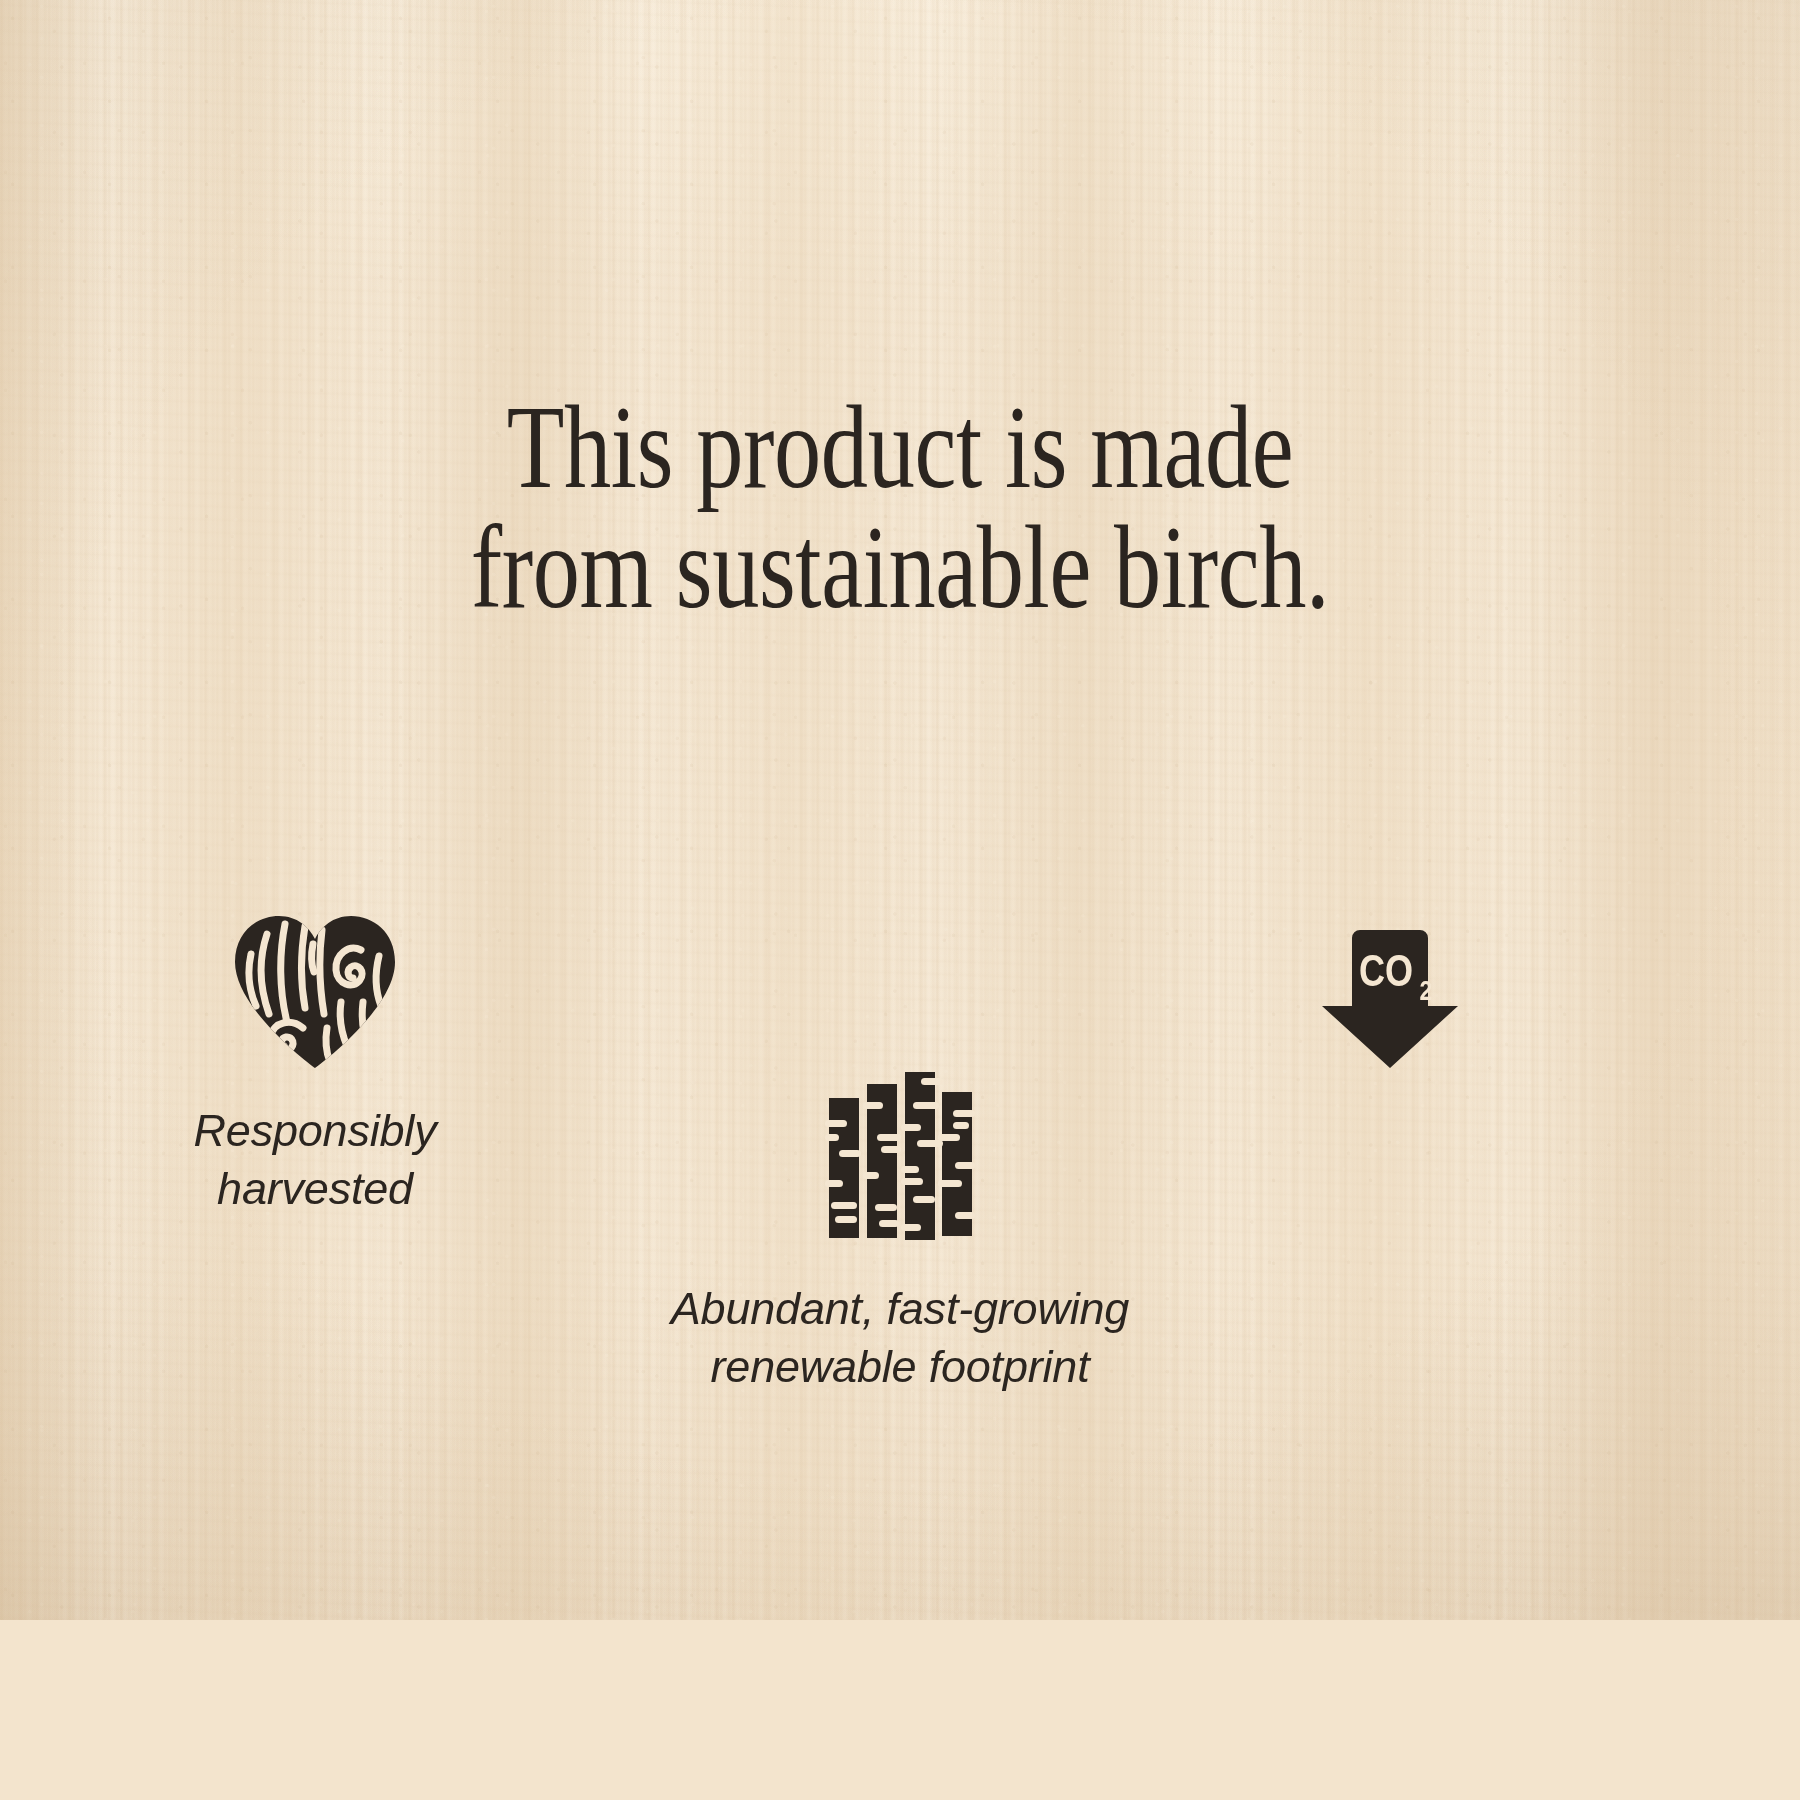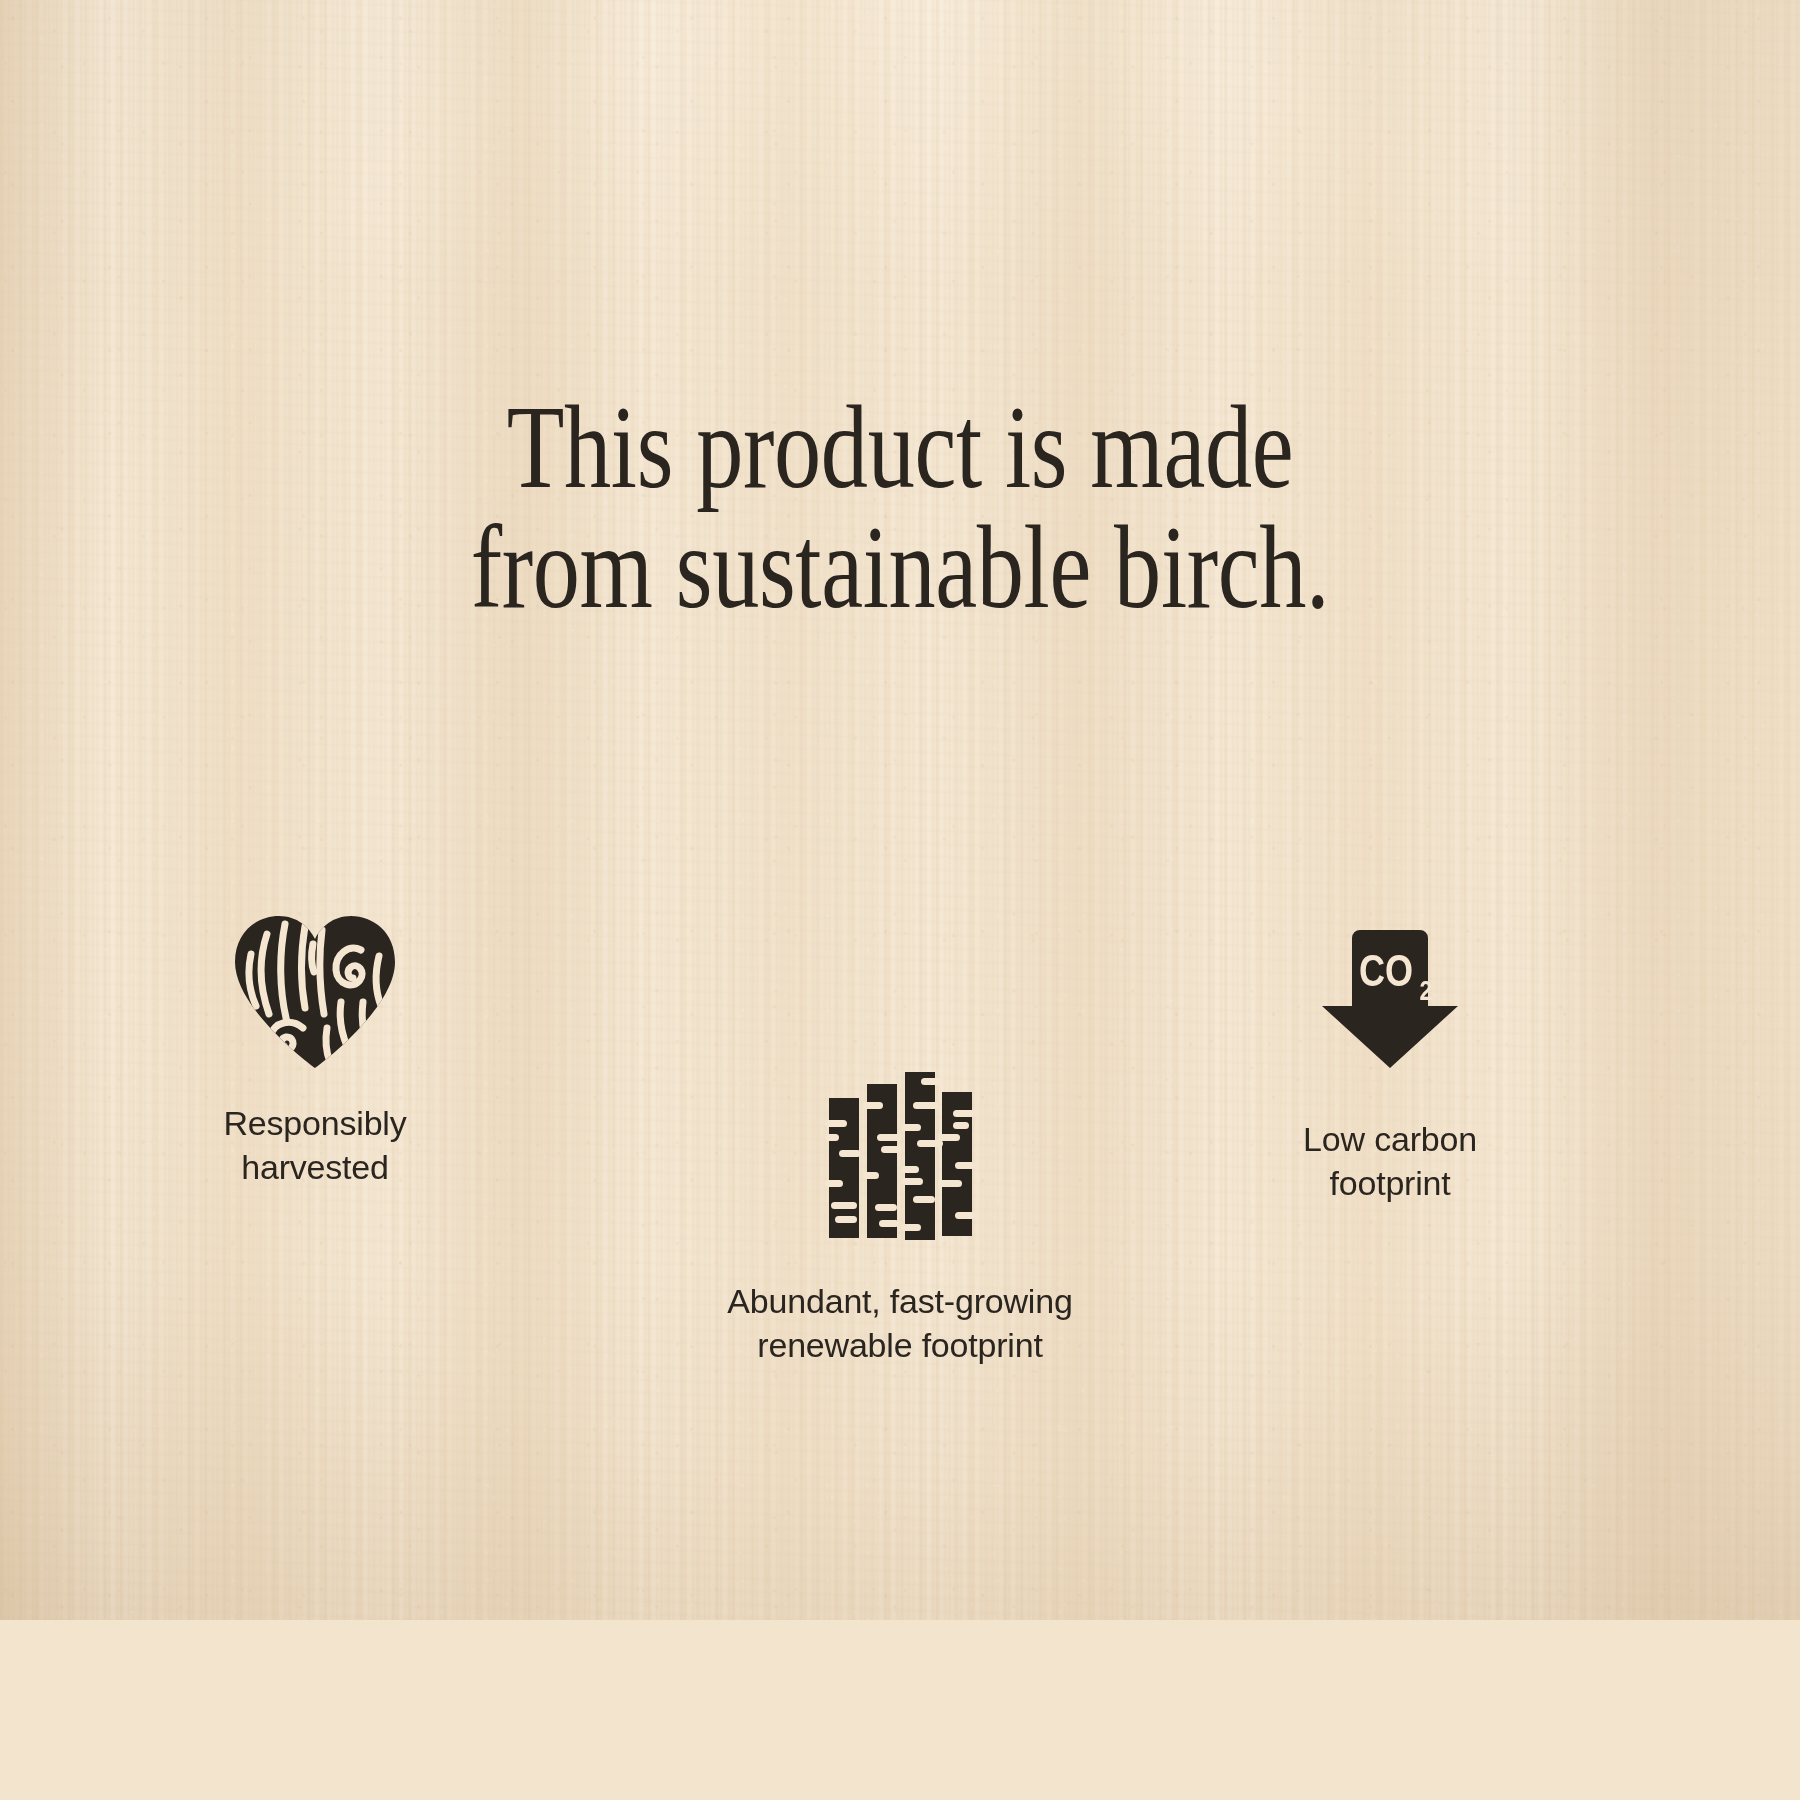--- a/index.html
+++ b/index.html
@@ -123,24 +123,25 @@
   }
 
   
   .feature {
     position: absolute;
     text-align: center;
   }
 
   .feature-caption {
     color: #2b2520;
-    font-size: 34px;
+    font-size: 45px;
     line-height: 1.28;
     white-space: pre-line;
     letter-spacing: -0.2px;
+    font-style: italic;
   }
 
   .icon-wrap {
     display: flex;
     justify-content: center;
     align-items: flex-end;
   }
 
   
   #feature-harvested {
@@ -289,18 +290,16 @@
                    h 30
                    L 76 138
                    L 8 76
                    h 30
                    Z" class="ink"></path>
 
           <text x="72" y="56" text-anchor="middle" fill="#f4e6d1" font-family="'Liberation Sans', sans-serif" font-weight="bold" font-size="44" transform="scale(0.82 1)" transform-origin="72 56">CO</text>
           <text x="112" y="70" text-anchor="middle" fill="#f4e6d1" font-family="'Liberation Sans', sans-serif" font-weight="bold" font-size="28" transform="scale(0.82 1)" transform-origin="112 70">2</text>
         </svg>
       </div>
-      <div class="feature-caption">Low carbon
-footprint</div>
     </div>
 
   </div>
 </div>
 
 </body></html>

